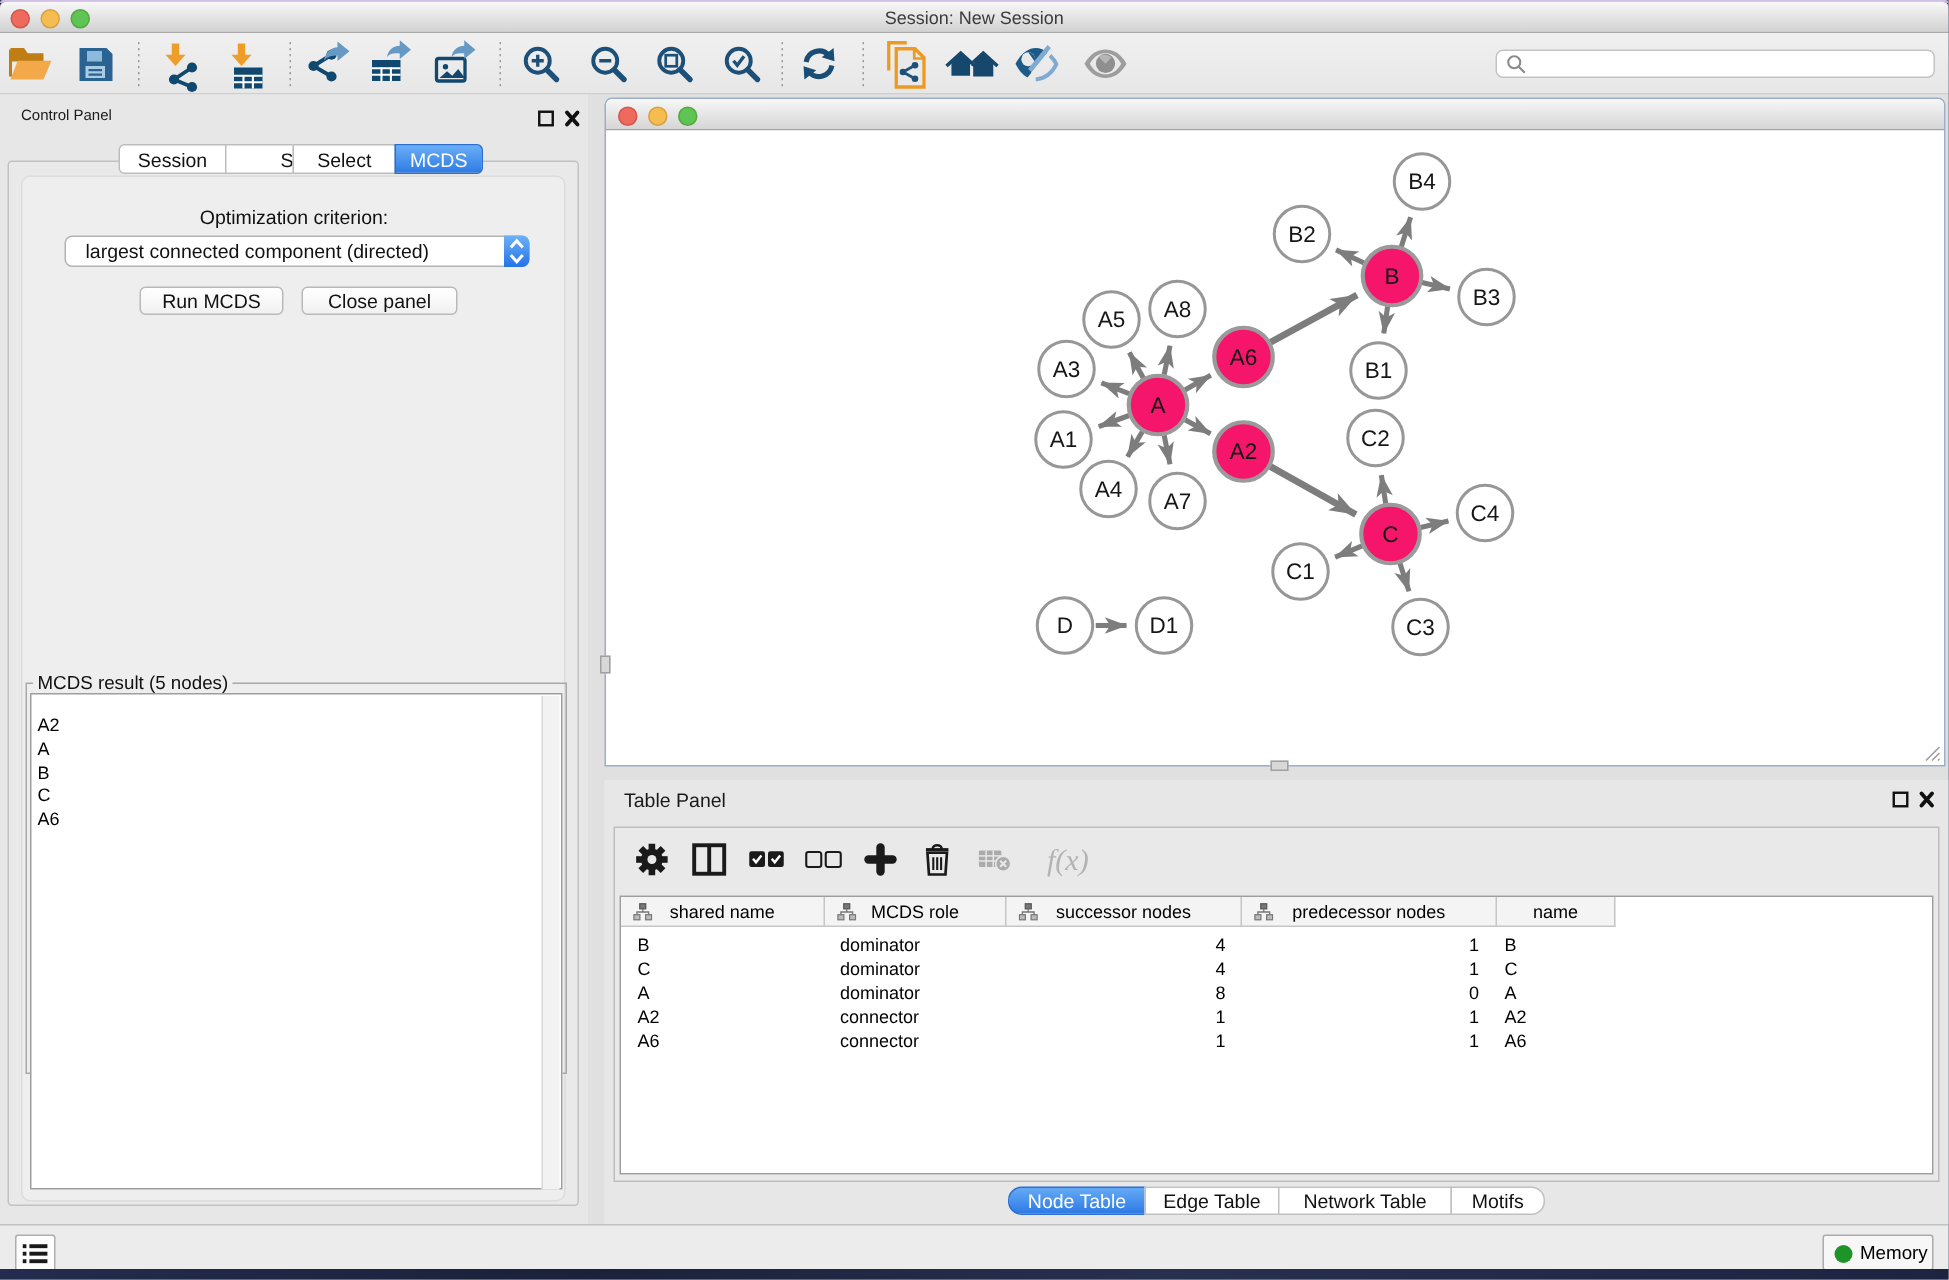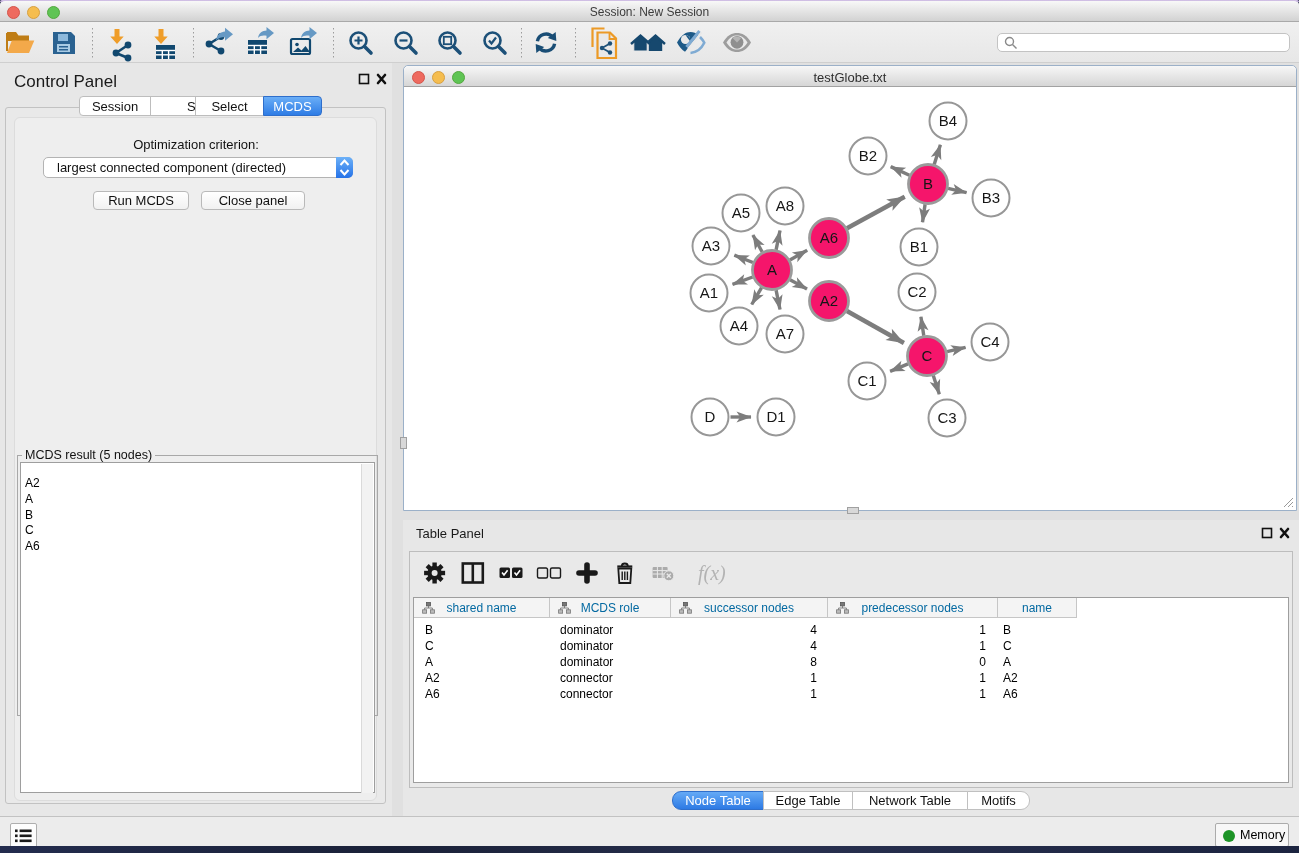--- a/index.html
+++ b/index.html
@@ -12,21 +12,21 @@
 .tl { position:absolute; top:5px; width:13px; height:13px; border-radius:50%; }
 #titlebar .r { left:7px;  background:#ee6a5f; border:1px solid #d4554b; }
 #titlebar .y { left:27px; background:#f5bd4f; border:1px solid #d8a040; }
 #titlebar .g { left:47px; background:#5fc454; border:1px solid #53a83f; }
 #toolbar { position:absolute; left:0; top:22px; width:1299px; height:41px; background:linear-gradient(#f0f0f0,#e7e7e7); border-bottom:1px solid #cfcfcf; }
 #search { position:absolute; left:997px; top:11px; width:293px; height:19px; background:#fff; border:1px solid #c3c3c3; border-radius:5px; }
 #main { position:absolute; left:0; top:63px; width:1299px; height:753px; background:#e0e0e0; }
 
 
 #cpanel { position:absolute; left:0; top:0; width:392px; height:753px; background:#e7e7e7; }
-#cpanel .title { position:absolute; left:14px; top:9px; font-size:17px; color:#1a1a1a; }
+#cpanel .title { position:absolute; left:14px; top:9px; font-size:10px; color:#1a1a1a; }
 #cpbox { position:absolute; left:5px; top:44px; width:381px; height:697px; background:#e9e9e9; border:1px solid #c2c2c2; border-radius:3px; }
 #cpinner { position:absolute; left:8px; top:9px; width:363px; height:684px; background:#eeeeee; border:1px solid #dcdcdc; border-radius:6px; }
 #tabs { position:absolute; left:79px; top:33px; height:20px; z-index:5; }
 .tab { position:absolute; top:0; height:20px; background:#fff; border:1px solid #bdbdbd; font-size:13px; color:#111; text-align:center; line-height:19px; }
 .tab.sel { background:linear-gradient(#6aaef7,#2e7ce5); color:#fff; border-color:#2e6ecb; }
 #optlabel { position:absolute; left:0; top:29px; width:380px; text-align:center; font-size:13px; color:#111; }
 #dropdown { position:absolute; left:37px; top:49px; width:310px; height:21px; background:#fff; border:1px solid #b3b3b3; border-radius:5px; font-size:13px; color:#111; line-height:19px; padding-left:13px; }
 #stepper { position:absolute; right:-1px; top:-1px; width:17px; height:21px; background:linear-gradient(#6db1f8,#2472e8); border-radius:0 5px 5px 0; }
 .btn { position:absolute; top:83px; height:19px; background:linear-gradient(#ffffff,#f1f1f1); border:1px solid #b9b9b9; border-radius:4px; font-size:13px; color:#111; text-align:center; line-height:17px; }
 #groupbox { position:absolute; left:11px; top:347px; width:361px; height:261px; border:1px solid #a8a8a8; }
@@ -44,21 +44,21 @@
 #nettitle .g { left:48px; background:#5fc454; border:1px solid #53a83f; }
 #graph { position:absolute; left:0; top:22px; }
 
 
 #tpanel { position:absolute; left:403px; top:457px; width:896px; height:296px; background:#e7e7e7; }
 #tpanel .title { position:absolute; left:13px; top:6px; font-size:13px; color:#1a1a1a; }
 #tpbox { position:absolute; left:6px; top:31px; width:884px; height:237px; background:#e9e9e9; border:1px solid #bdbdbd; }
 #ttool { position:absolute; left:0; top:0; width:100%; height:50px; }
 #ttable { position:absolute; left:3px; top:45px; width:876px; height:186px; background:#fff; border:1px solid #9e9e9e; }
 #thead { position:absolute; left:0; top:0; width:663px; height:20px; background:#f4f4f4; border-bottom:1px solid #c6c6c6; }
-#thead .hc { position:absolute; top:0; height:20px; border-right:1px solid #c6c6c6; font-size:12px; color:#0369a1; text-align:center; line-height:20px; }
+#thead .hc { position:absolute; top:0; height:20px; border-right:1px solid #c6c6c6; font-size:12px; color:#000000; text-align:center; line-height:20px; }
 .hicon { position:absolute; left:8px; top:4px; }
 .trow { position:absolute; left:0; width:874px; height:16px; font-size:12px; color:#000; }
 .trow span { position:absolute; line-height:16px; }
 #btabs { position:absolute; left:269px; top:271px; height:19px; }
 .btab { position:absolute; top:0; height:19px; background:#fff; border:1px solid #c0c0c0; font-size:13px; color:#111; text-align:center; line-height:18px; }
 .btab.sel { background:linear-gradient(#65aaf6,#2d7ae4); color:#fff; border-color:#2e6ecb; }
 
 
 #statusbar { position:absolute; left:0; top:816px; width:1299px; height:30px; background:#ececec; border-top:1px solid #c2c2c2; }
 #listbtn { position:absolute; left:10px; top:6px; width:27px; height:25px; background:#fdfdfd; border:1px solid #aeaeae; border-radius:2px; }
@@ -255,21 +255,20 @@
               <div class="mi">B</div>
               <div class="mi">C</div>
               <div class="mi">A6</div>
             <div id="mscroll"></div>
           </div>
         </div>
       </div>
     </div>
     <div id="netwin">
       <div id="nettitle">
-        <div class="t">testGlobe.txt</div>
         <div class="tl r"></div>
           <div class="tl y"></div>
           <div class="tl g"></div>
       </div>
       <svg id="graph" width="892" height="423" viewBox="0 0 892 423">
         <defs>
           <marker id="ar" markerUnits="userSpaceOnUse" markerWidth="16" markerHeight="12" refX="15" refY="6" orient="auto">
             <path d="M0.5 0.5 L15.5 6 L0.5 11.5 L4.2 6 Z" fill="#7d7d7d"></path>
           </marker>
           <marker id="ar2" markerUnits="userSpaceOnUse" markerWidth="19" markerHeight="14" refX="18" refY="7" orient="auto">

